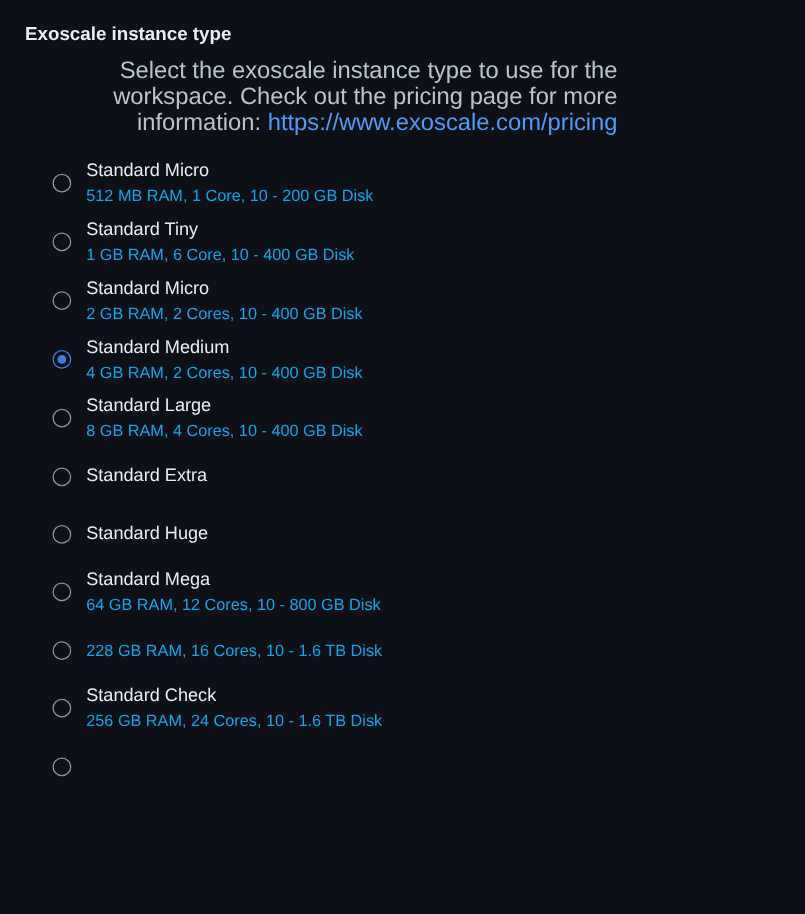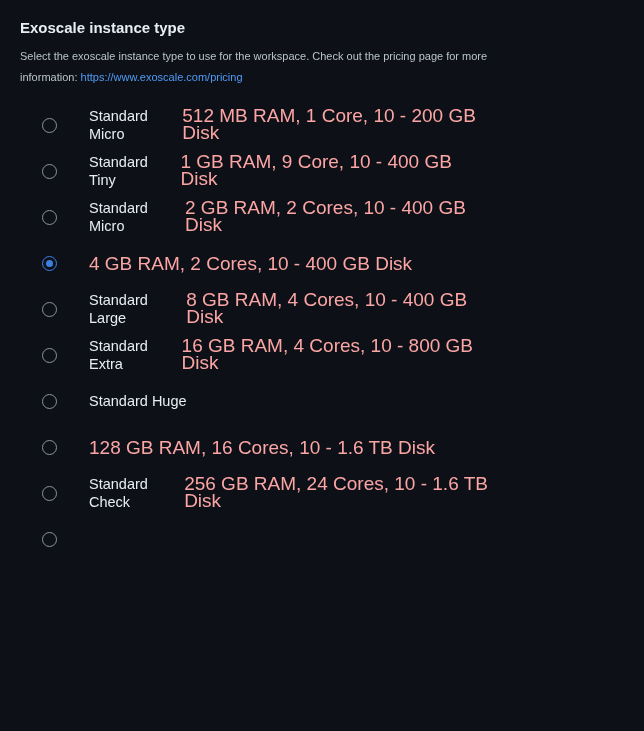--- a/index.html
+++ b/index.html
@@ -21,25 +21,26 @@
     width: 514px;
   }
   .title {
     font-size: 15px;
     font-weight: bold;
     color: #e6edf3;
     margin: 0 0 8px 0;
     line-height: 20px;
   }
   .description {
-    font-size: 11px;
+    font-size: 19px;
     color: #b9c3cd;
     line-height: 21px;
     margin: 0 0 14px 0;
     max-width: 600px;
+    text-align: right;
   }
   .description a {
     color: #4f9bf5;
     text-decoration: none;
   }
   .options {
     margin-top: 10px;
   }
   .option {
     display: flex;
@@ -69,32 +70,31 @@
     top: 50%;
     width: 7px;
     height: 7px;
     margin-left: -3.5px;
     margin-top: -3.5px;
     border-radius: 50%;
     background: #3b7fe0;
   }
   .option-text {
     display: flex;
-    flex-direction: row;
+    flex-direction: column;
     gap: 2px;
-    margin-left: 20px;
   }
   .option-name {
     font-size: 14.5px;
     color: #e6edf3;
     line-height: 18px;
   }
   .option-specs {
-    font-size: 19px;
-    color: #fca5a5;
+    font-size: 13px;
+    color: #0ea5e9;
     line-height: 17px;
   }
 </style>
 </head>
 <body>
 
 <div class="panel">
   <h1 class="title">Exoscale instance type</h1>
   <p class="description">
     <span>Select the exoscale instance type to use for the workspace. Check out the pricing page for more information: </span><a href="#">https://www.exoscale.com/pricing</a>
@@ -104,60 +104,67 @@
         <span class="radio"></span>
         <div class="option-text">
           <div class="option-name">Standard Micro</div>
           <div class="option-specs">512 MB RAM, 1 Core, 10 - 200 GB Disk</div>
         </div>
       </div>
       <div class="option">
         <span class="radio"></span>
         <div class="option-text">
           <div class="option-name">Standard Tiny</div>
-          <div class="option-specs">1 GB RAM, 9 Core, 10 - 400 GB Disk</div>
+          <div class="option-specs">1 GB RAM, 6 Core, 10 - 400 GB Disk</div>
         </div>
       </div>
       <div class="option">
         <span class="radio"></span>
         <div class="option-text">
           <div class="option-name">Standard Micro</div>
           <div class="option-specs">2 GB RAM, 2 Cores, 10 - 400 GB Disk</div>
         </div>
       </div>
       <div class="option selected">
         <span class="radio"></span>
         <div class="option-text">
+          <div class="option-name">Standard Medium</div>
           <div class="option-specs">4 GB RAM, 2 Cores, 10 - 400 GB Disk</div>
         </div>
       </div>
       <div class="option">
         <span class="radio"></span>
         <div class="option-text">
           <div class="option-name">Standard Large</div>
           <div class="option-specs">8 GB RAM, 4 Cores, 10 - 400 GB Disk</div>
         </div>
       </div>
       <div class="option">
         <span class="radio"></span>
         <div class="option-text">
           <div class="option-name">Standard Extra</div>
-          <div class="option-specs">16 GB RAM, 4 Cores, 10 - 800 GB Disk</div>
         </div>
       </div>
       <div class="option">
         <span class="radio"></span>
         <div class="option-text">
           <div class="option-name">Standard Huge</div>
         </div>
       </div>
       <div class="option">
         <span class="radio"></span>
         <div class="option-text">
-          <div class="option-specs">128 GB RAM, 16 Cores, 10 - 1.6 TB Disk</div>
+          <div class="option-name">Standard Mega</div>
+          <div class="option-specs">64 GB RAM, 12 Cores, 10 - 800 GB Disk</div>
+        </div>
+      </div>
+      <div class="option">
+        <span class="radio"></span>
+        <div class="option-text">
+          <div class="option-specs">228 GB RAM, 16 Cores, 10 - 1.6 TB Disk</div>
         </div>
       </div>
       <div class="option">
         <span class="radio"></span>
         <div class="option-text">
           <div class="option-name">Standard Check</div>
           <div class="option-specs">256 GB RAM, 24 Cores, 10 - 1.6 TB Disk</div>
         </div>
       </div>
       <div class="option">

